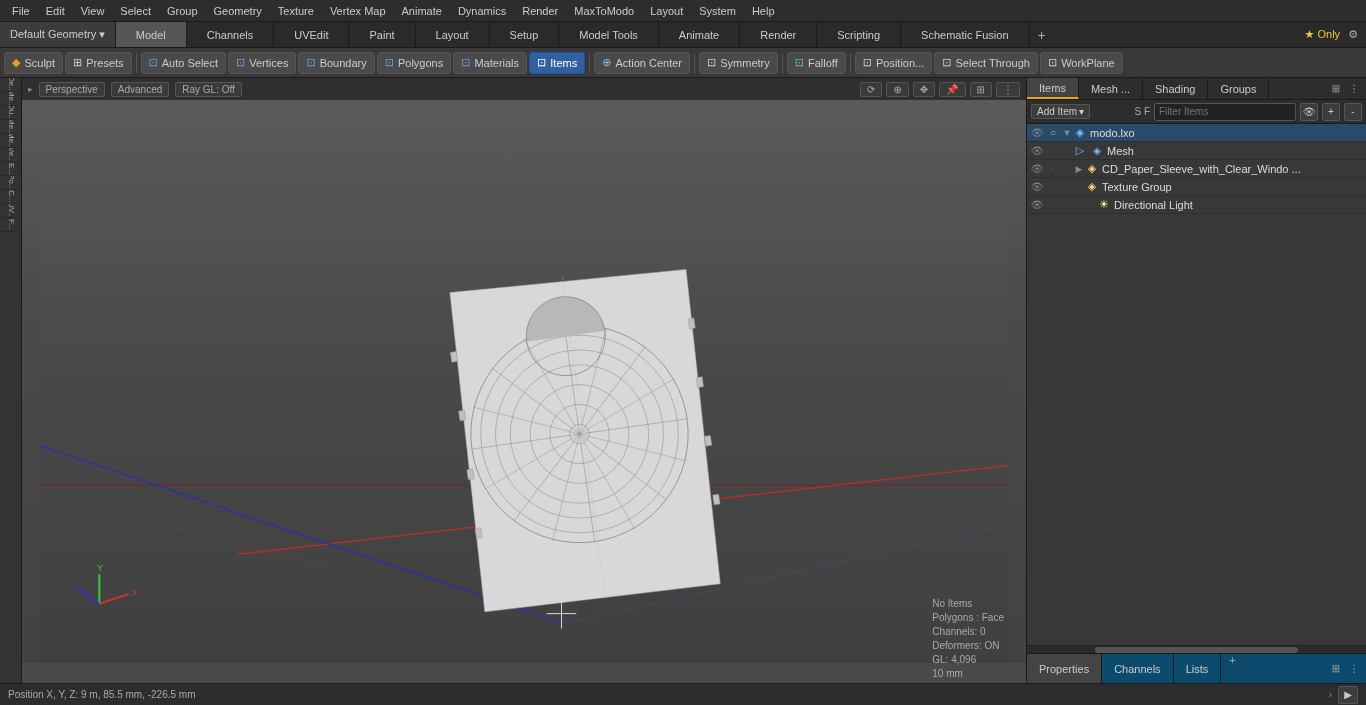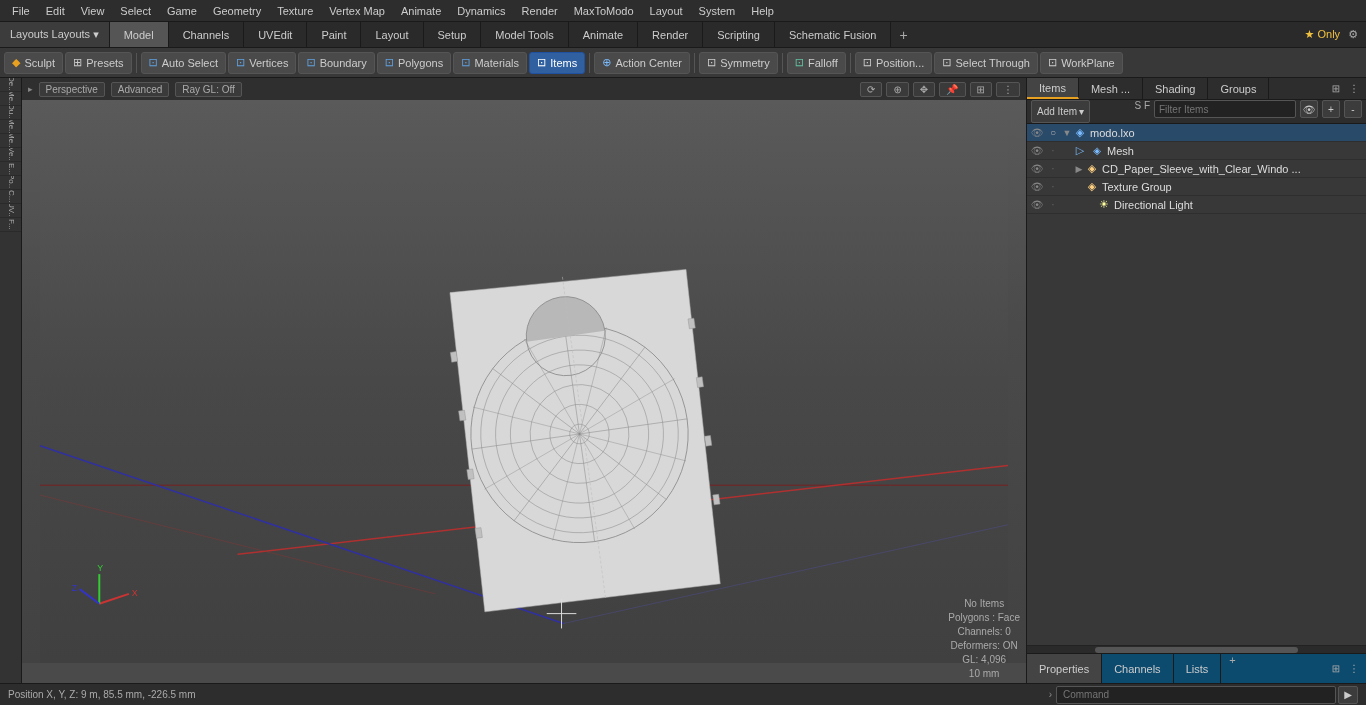--- a/index.html
+++ b/index.html
@@ -5,21 +5,21 @@
     * { margin: 0; padding: 0; box-sizing: border-box; }
     body { width: 1366px; height: 705px; overflow: hidden; background: #3a3a3a; font-family: Arial, sans-serif; font-size: 11px; color: #ccc; user-select: none; }
 
     
     #menu-bar { display: flex; align-items: center; background: #2d2d2d; height: 22px; padding: 0 4px; border-bottom: 1px solid #1a1a1a; }
     .menu-item { padding: 2px 8px; cursor: pointer; color: #ccc; font-size: 11px; }
 
     
     #layout-bar { display: flex; align-items: center; background: #2a2a2a; height: 26px; border-bottom: 1px solid #1a1a1a; }
     .layout-dropdown { display: flex; align-items: center; padding: 0 10px; color: #ccc; font-size: 11px; cursor: pointer; background: #3c3c3c; height: 100%; border-right: 1px solid #1a1a1a; }
-    .layout-tab { padding: 0 14px; height: 100%; display: flex; align-items: center; font-size: 11px; color: #ccc; cursor: pointer; border-right: 1px solid #1a1a1a; }
+    .layout-tab { padding: 0 20px; height: 100%; display: flex; align-items: center; font-size: 11px; color: #ccc; cursor: pointer; border-right: 1px solid #1a1a1a; }
     .layout-tab.active { background: #555; }
     .layout-tab-plus { padding: 0 8px; color: #aaa; cursor: pointer; font-size: 14px; }
     .layout-bar-right { margin-left: auto; display: flex; align-items: center; gap: 8px; padding-right: 8px; }
     .star-only { color: #f0c040; font-size: 11px; }
 
     
     #toolbar { display: flex; align-items: center; background: #383838; height: 30px; border-bottom: 1px solid #1a1a1a; padding: 0 4px; gap: 2px; }
     .tool-btn { display: flex; align-items: center; padding: 2px 7px; background: #4a4a4a; border: 1px solid #555; border-radius: 3px; font-size: 11px; color: #ccc; cursor: pointer; height: 22px; gap: 4px; white-space: nowrap; }
     .tool-btn.active-blue { background: #3060a0; color: #fff; border-color: #2050a0; }
     .tool-separator { width: 1px; background: #555; height: 20px; margin: 0 2px; }
@@ -34,31 +34,31 @@
     
     #viewport { flex: 1; background: #4a4a4a; position: relative; overflow: hidden; }
     #viewport-header { display: flex; align-items: center; background: rgba(40,40,40,0.8); height: 22px; padding: 0 6px; gap: 6px; position: absolute; top: 0; left: 0; right: 0; z-index: 10; }
     .vp-btn { font-size: 10px; color: #aaa; cursor: pointer; padding: 1px 6px; background: #3a3a3a; border: 1px solid #555; border-radius: 2px; }
 
     
     #scene-canvas { position: absolute; top: 22px; left: 0; right: 0; bottom: 20px; overflow: hidden; }
     #scene-svg { width: 100%; height: 100%; }
 
     
-    #viewport-status { position: absolute; bottom: 0; right: 0; padding: 2px 6px; font-size: 10px; color: #aaa; text-align: center; line-height: 14px; }
+    #viewport-status { position: absolute; bottom: 0; right: 16px; padding: 2px 6px; font-size: 10px; color: #aaa; text-align: left; line-height: 14px; }
 
     
     #right-panel { width: 340px; background: #333; border-left: 1px solid #1a1a1a; display: flex; flex-direction: column; }
     #right-tabs { display: flex; background: #2d2d2d; border-bottom: 1px solid #1a1a1a; height: 22px; }
     .right-tab { padding: 0 12px; display: flex; align-items: center; font-size: 11px; color: #ccc; cursor: pointer; border-right: 1px solid #1a1a1a; height: 100%; }
     .right-tab.active { background: #444; border-bottom: 2px solid #e8a020; }
     .right-tab-icons { margin-left: auto; display: flex; align-items: center; padding-right: 4px; gap: 2px; }
     .right-tab-icon { width: 16px; height: 16px; display: flex; align-items: center; justify-content: center; cursor: pointer; color: #aaa; font-size: 10px; }
 
-    #items-toolbar { display: flex; background: #2d2d2d; height: 24px; padding: 0 4px; gap: 4px; border-bottom: 1px solid #1a1a1a; }
+    #items-toolbar { display: flex; align-items: center; background: #2d2d2d; height: 24px; padding: 0 4px; gap: 4px; border-bottom: 1px solid #1a1a1a; }
     .items-tool-btn { font-size: 10px; color: #ccc; cursor: pointer; padding: 1px 5px; background: #3c3c3c; border: 1px solid #555; border-radius: 2px; display: flex; align-items: center; gap: 2px; }
     .filter-input { flex: 1; background: #222; border: 1px solid #555; color: #ccc; font-size: 10px; padding: 1px 4px; border-radius: 2px; height: 18px; }
     .filter-label { font-size: 10px; color: #aaa; }
     .items-tool-small { width: 18px; height: 18px; background: #3c3c3c; border: 1px solid #555; border-radius: 2px; display: flex; align-items: center; justify-content: center; font-size: 10px; color: #ccc; cursor: pointer; }
 
     #items-list-header { display: flex; align-items: center; background: #2a2a2a; height: 20px; padding: 0 4px; border-bottom: 1px solid #1a1a1a; }
     .col-eye { width: 18px; }
     .col-name { flex: 1; font-size: 10px; color: #aaa; padding-left: 4px; }
 
     #items-list { flex: 1; overflow-y: auto; background: #383838; }
@@ -98,35 +98,35 @@
     #right-panel-inner { display: flex; flex-direction: column; flex: 1; overflow: hidden; }
   </style>
 </head>
 <body>
 
 <div id="menu-bar">
   <span class="menu-item">File</span>
   <span class="menu-item">Edit</span>
   <span class="menu-item">View</span>
   <span class="menu-item">Select</span>
-  <span class="menu-item">Game</span>
+  <span class="menu-item">Group</span>
   <span class="menu-item">Geometry</span>
   <span class="menu-item">Texture</span>
   <span class="menu-item">Vertex Map</span>
   <span class="menu-item">Animate</span>
   <span class="menu-item">Dynamics</span>
   <span class="menu-item">Render</span>
   <span class="menu-item">MaxToModo</span>
   <span class="menu-item">Layout</span>
   <span class="menu-item">System</span>
   <span class="menu-item">Help</span>
 </div>
 
 <div id="layout-bar">
-  <div class="layout-dropdown">Layouts Layouts ▾</div>
+  <div class="layout-dropdown">Default Geometry ▾</div>
   <div class="layout-tab active">Model</div>
   <div class="layout-tab">Channels</div>
   <div class="layout-tab">UVEdit</div>
   <div class="layout-tab">Paint</div>
   <div class="layout-tab">Layout</div>
   <div class="layout-tab">Setup</div>
   <div class="layout-tab">Model Tools</div>
   <div class="layout-tab">Animate</div>
   <div class="layout-tab">Render</div>
   <div class="layout-tab">Scripting</div>
@@ -416,15 +416,14 @@
         <div class="right-tab-icon">⋮</div>
       </div>
     </div>
   </div>
 
 </div>
 
 <div id="status-bar">
   <span class="status-text">Position X, Y, Z:  9 m, 85.5 mm, -226.5 mm</span>
   <span style="color:#888;font-size:10px;margin-right:4px;">›</span>
-  <input class="filter-input" id="command-input" type="text" style="max-width: 280px;" placeholder="Command">
   <div class="cmd-btn">▶</div>
 </div>
 
 </body></html>

